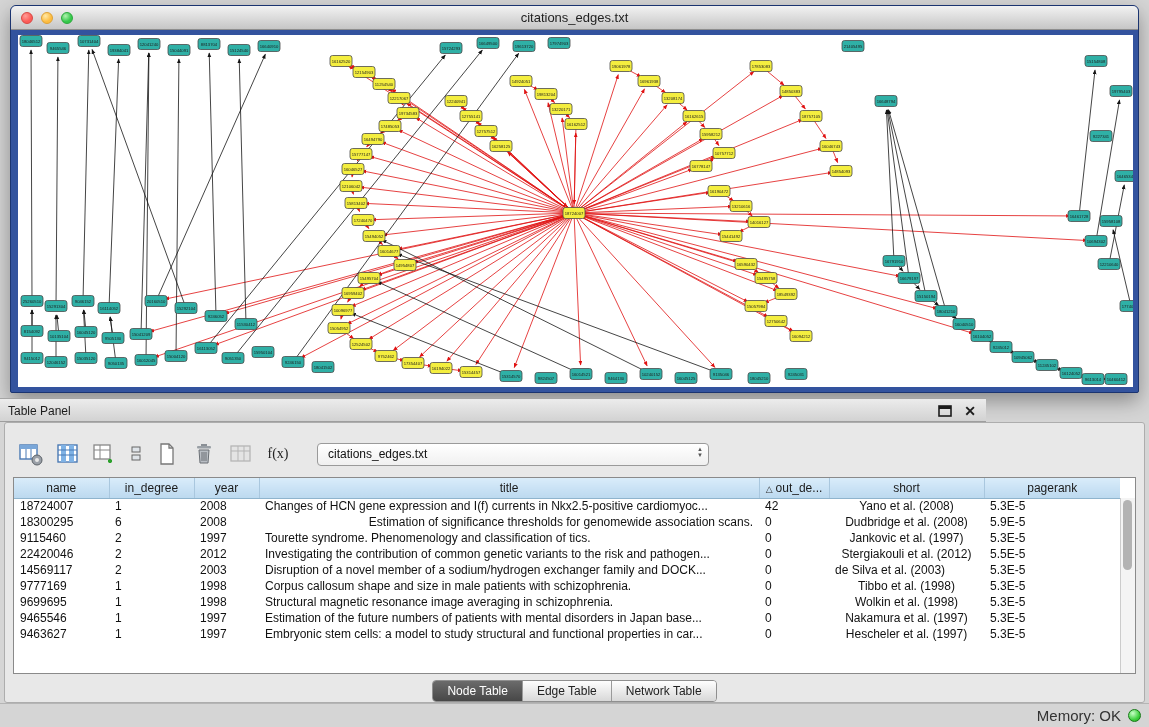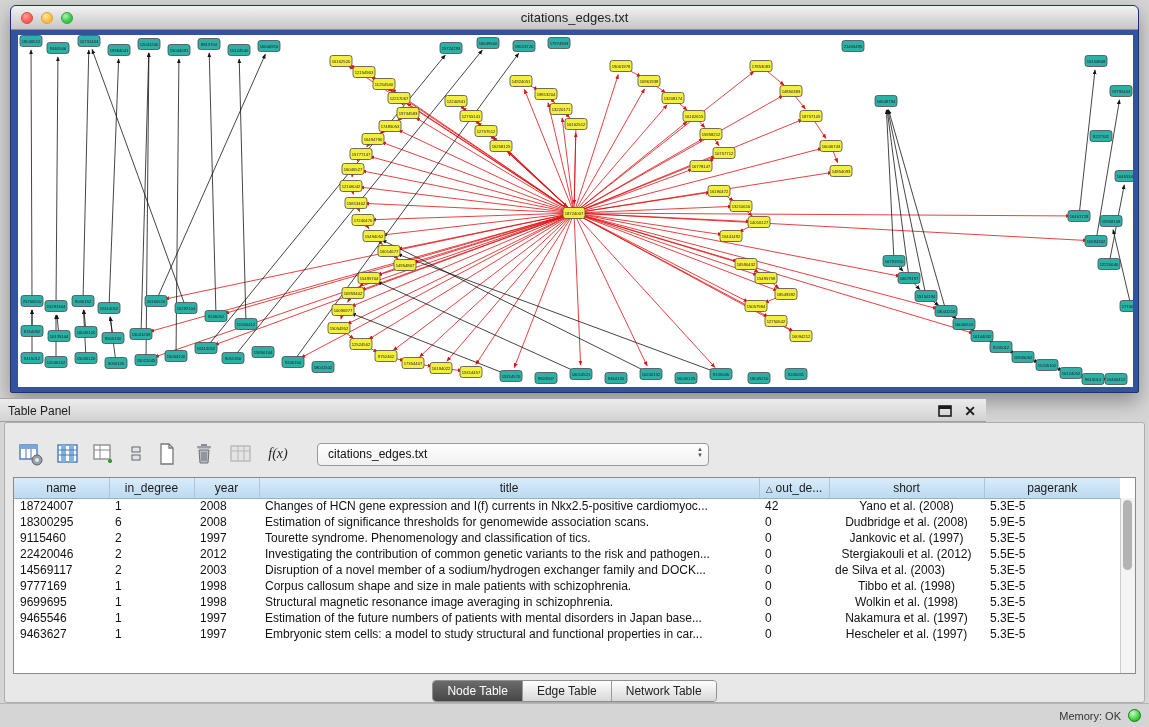--- a/index.html
+++ b/index.html
@@ -57,21 +57,21 @@
   .panel-body {
     position:absolute; left:4px; top:422px; width:1141px; height:281px;
     background:#e8e8e8; border:1px solid #adadad; border-radius:3px;
   }
   .toolbar {
     display:flex; align-items:center; gap:9px;
     padding:16px 0 8px 12px; height:54px;
   }
   .tb-btn { width:28px; height:28px; display:flex; align-items:center; justify-content:center; }
   .tb-btn.narrow { width:16px; }
-  .fx-label { font-family:"Liberation Serif", serif; font-style:italic; font-size:14px; color:#222; }
+  .fx-label { font-family:"Liberation Serif", serif; font-size:14px; color:#222; }
   .combo {
     margin-left:16px; width:392px; height:23px;
     background:linear-gradient(#ffffff,#f0f0f0);
     border:1px solid #9a9a9a; border-radius:4px;
     display:flex; align-items:center; font-size:12px; color:#111;
     padding-left:10px; position:relative;
   }
   .combo .arrows {
     position:absolute; right:5px; top:2px; display:flex; flex-direction:column;
     font-size:6px; line-height:6px; color:#555; letter-spacing:0;
@@ -111,21 +111,21 @@
     background:linear-gradient(#fefefe,#d8d8d8); color:#222;
     border-left:1px solid #9a9a9a;
   }
   .tab:first-child { border-left:none; }
   .tab.active { background:linear-gradient(#6b6b6b,#474747); color:#fff; }
 
   .statusbar {
     position:absolute; left:0; bottom:0; width:1149px; height:24px;
     border-top:1px solid #b5b5b5;
     display:flex; align-items:center; justify-content:flex-end; gap:7px;
-    padding-right:8px; font-size:11px; color:#333;
+    padding-right:8px; font-size:15px; color:#333;
   }
   .mem-orb {
     width:13px; height:13px; border-radius:50%;
     background:radial-gradient(circle at 35% 30%, #c8ffc8, #3fd13f 60%, #1f9e1f);
     border:1px solid #157a15;
   }
 </style>
 </head>
 <body>
 
@@ -923,21 +923,21 @@
             <td style="text-align: left;">2008</td>
             <td style="text-align: left;">Changes of HCN gene expression and I(f) currents in Nkx2.5-positive cardiomyoc...</td>
             <td style="text-align: left;">42</td>
             <td style="text-align: center;">Yano et al. (2008)</td>
             <td style="text-align: left;">5.3E-5</td>
           </tr>
           <tr>
             <td style="text-align: left;">18300295</td>
             <td style="text-align: left;">6</td>
             <td style="text-align: left;">2008</td>
-            <td style="text-align: left;">Estimation of significance thresholds for genomewide association scans.</td>
+            <td style="text-align: right;">Estimation of significance thresholds for genomewide association scans.</td>
             <td style="text-align: left;">0</td>
             <td style="text-align: center;">Dudbridge et al. (2008)</td>
             <td style="text-align: left;">5.9E-5</td>
           </tr>
           <tr>
             <td style="text-align: left; margin-left: 48px;">9115460</td>
             <td style="text-align: left;">2</td>
             <td style="text-align: left;">1997</td>
             <td style="text-align: left;">Tourette syndrome. Phenomenology and classification of tics.</td>
             <td style="text-align: left;">0</td>

